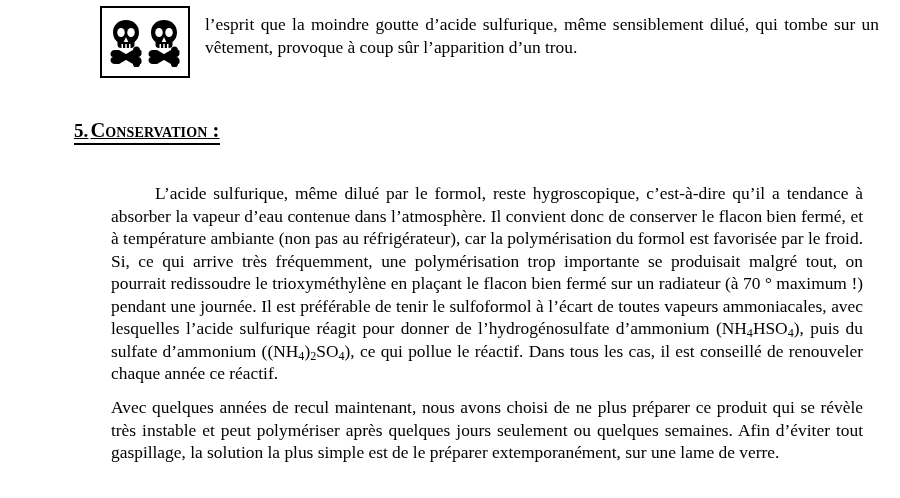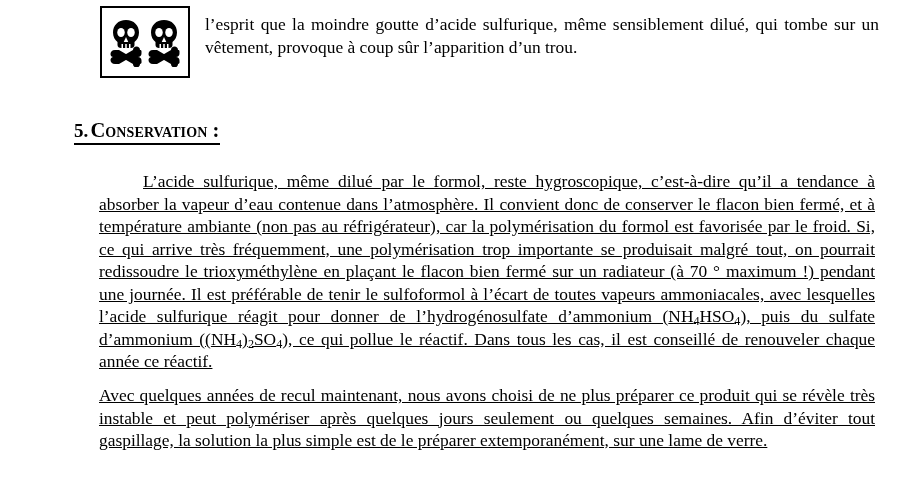--- a/index.html
+++ b/index.html
@@ -67,20 +67,21 @@
     position: absolute;
     left: 74px;
     top: 119px;
     font-size: 19px;
     font-weight: bold;
     letter-spacing: 0.1px;
     white-space: nowrap;
     border-bottom: 2px solid #000000;
     padding-bottom: 1px;
     line-height: 22px;
+    text-decoration: underline;
   }
   .section-heading .num {
     font-variant: normal;
     text-transform: none;
   }
   .section-heading .title {
     font-variant: small-caps;
     font-size: 20.5px;
     margin-left: 2px;
   }
@@ -93,24 +94,23 @@
     font-size: 17.4px;
     line-height: 22.55px;
     text-align: justify;
     text-justify: inter-word;
   }
   #body-para-1 { top: 166px; }
   #body-para-1 p { text-indent: 44px; }
   #body-para-2 { top: 380px; }
 
   .body-block p {
-    margin: 4px;
+    margin: 16px;
     text-align: justify;
     text-align-last: left;
-    text-decoration: underline;
   }
 
   sub {
     font-size: 0.7em;
     line-height: 0;
     vertical-align: -0.28em;
   }
 </style>
 </head>
 <body>

